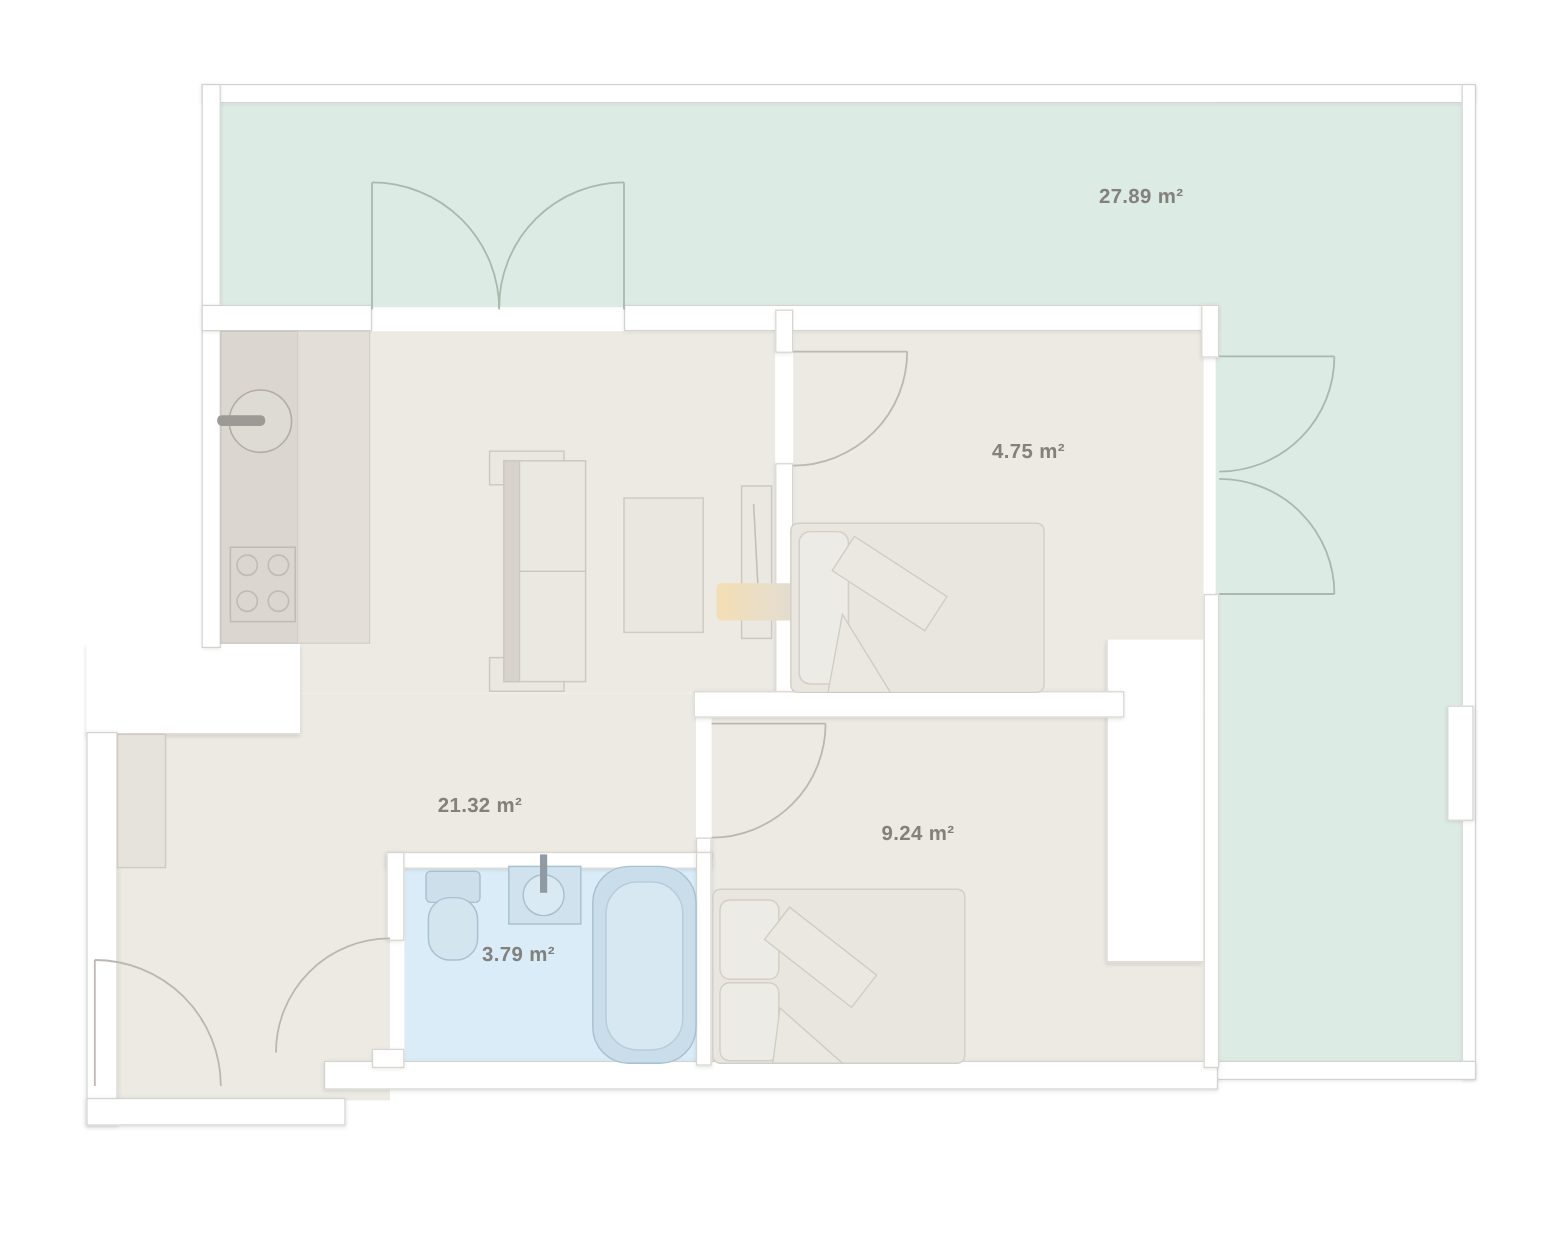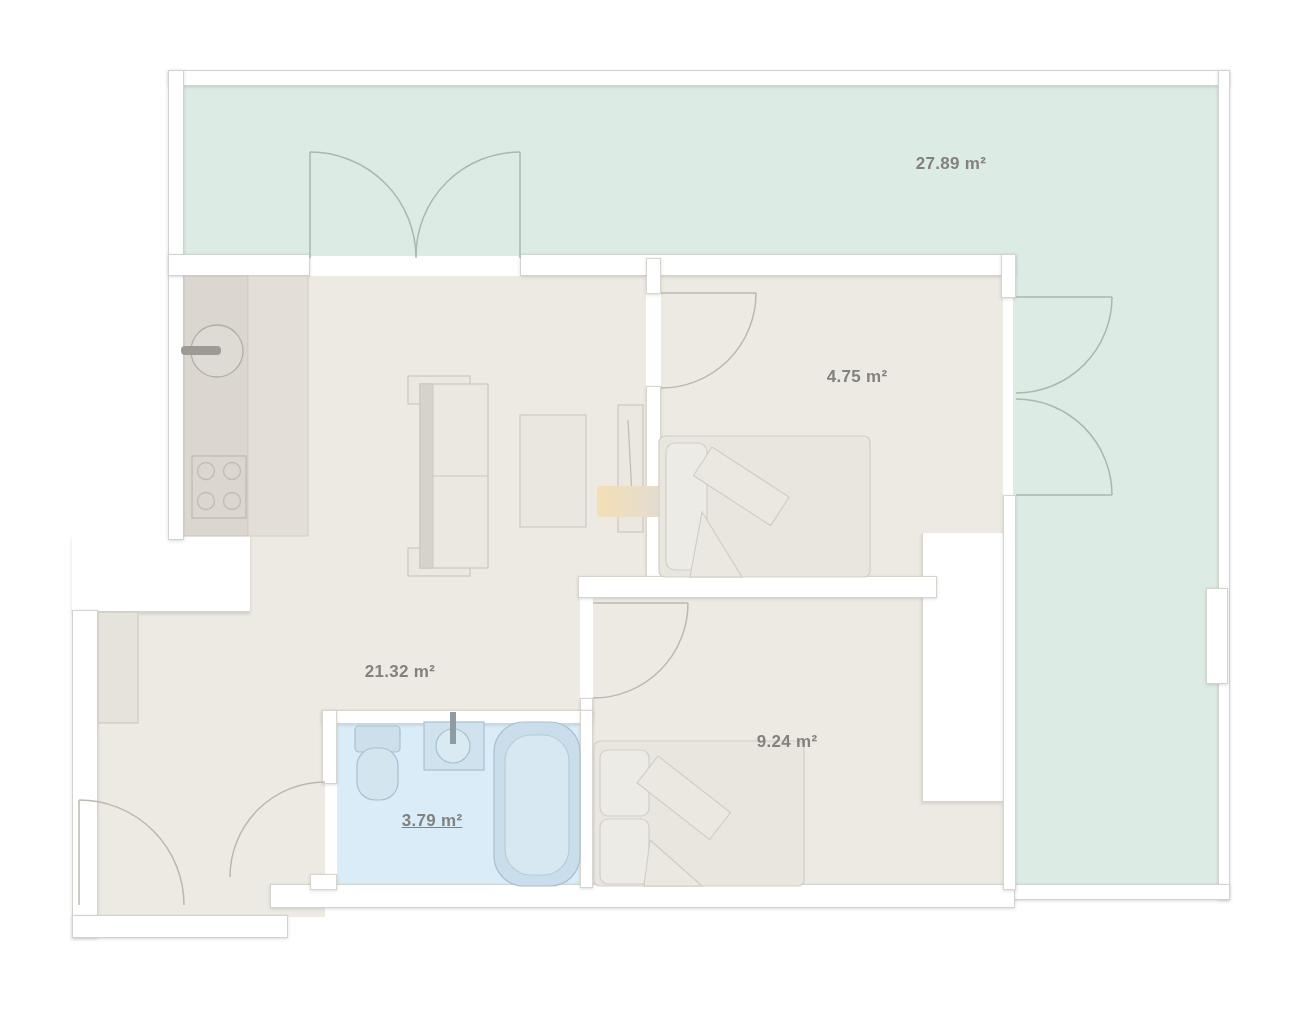--- a/index.html
+++ b/index.html
@@ -151,16 +151,16 @@
       <g stroke="#bcb7b0" stroke-width="1.5">
         <path d="M 79 800 L 79 905"></path>
         <path d="M 79 800 A 105 105 0 0 1 184 905"></path>
       </g>
     </g>
   </svg>
 
   <div class="arealabel" style="left:951px;top:164px;">27.89 m²</div>
   <div class="arealabel" style="left:857px;top:377px;">4.75 m²</div>
   <div class="arealabel" style="left:400px;top:656px;margin-top:16px;">21.32 m²</div>
-  <div class="arealabel" style="left:787px;top:695px;margin-top:47px;">9.24 m²</div>
-  <div class="arealabel" style="left:432px;top:821px;text-decoration:underline;">3.79 m²</div>
+  <div class="arealabel" style="left:765px;top:695px;">9.24 m²</div>
+  <div class="arealabel" style="left:432px;top:796px;">3.79 m²</div>
 
 </div>
 
 </body></html>

